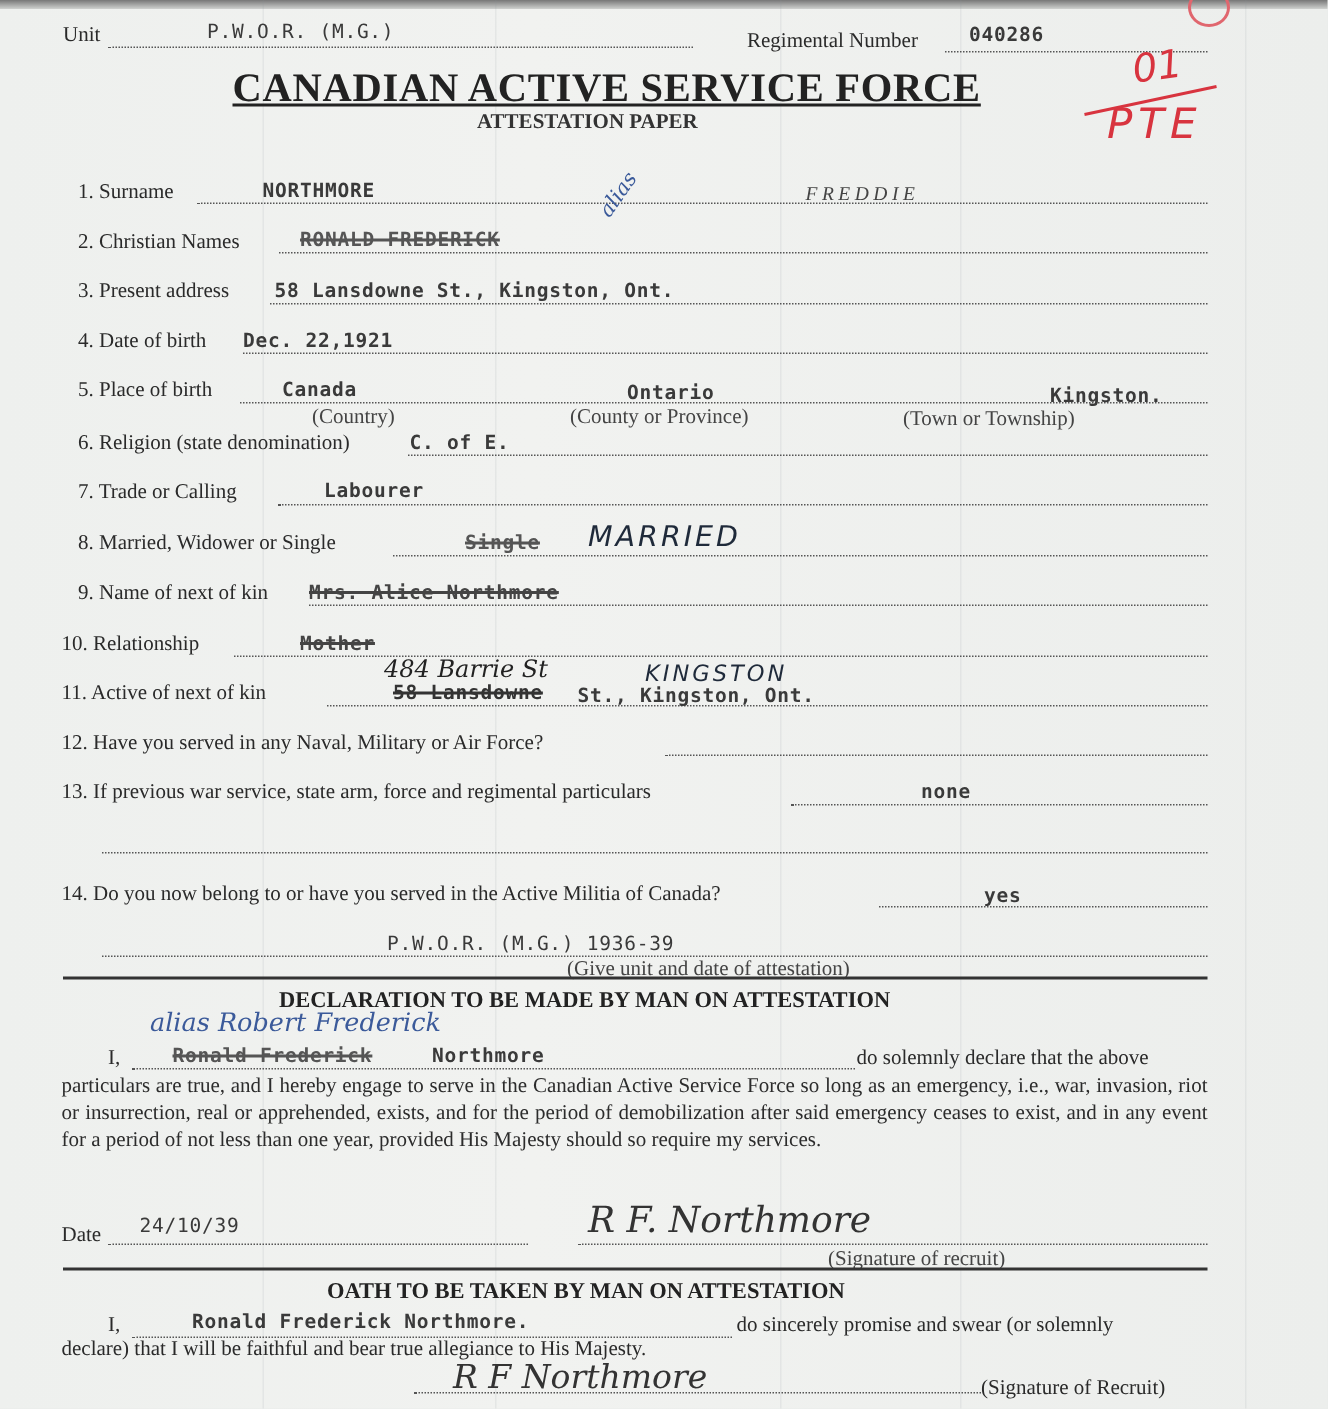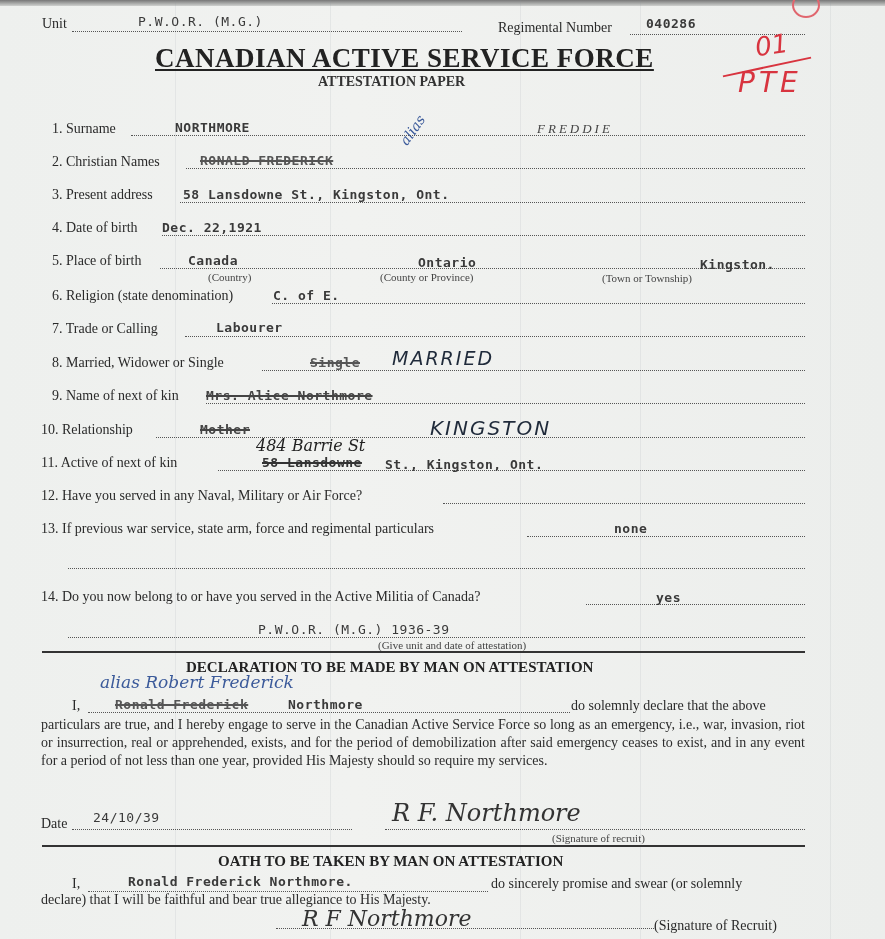--- a/index.html
+++ b/index.html
@@ -14,21 +14,21 @@
   }
   .topshadow { position:absolute; left:0; top:0; width:885px; height:6px; background:linear-gradient(#777,#cfd1cf); }
   .vline { position:absolute; top:0; bottom:0; width:1px; background:rgba(140,150,160,0.12); }
   .abs { position:absolute; white-space:nowrap; }
   .lbl { font-size:14px; color:#2a2a2a; }
   .typed { font-family:"DejaVu Sans Mono", monospace; font-weight:bold; font-size:13px; color:#3a3a3a; letter-spacing:0.5px; }
   .dots { position:absolute; height:0; border-bottom:1.5px dotted #555; }
   .strike { text-decoration:line-through; text-decoration-thickness:2px; }
   .hand { font-family:"DejaVu Serif", serif; font-style:italic; color:#3b5a9a; font-size:17px; }
   .handblk { font-family:"DejaVu Sans", sans-serif; color:#1f2a3a; font-size:17px; letter-spacing:2px; }
-  .sub { font-size:11px; color:#444; }
+  .sub { font-size:14px; color:#444; }
   .title { font-size:27px; font-weight:bold; letter-spacing:0.5px; color:#222;text-decoration:underline; }
   .subtitle { font-size:14px; font-weight:bold; color:#333; }
   .head { font-size:15px; font-weight:bold; color:#222; }
   .rule { position:absolute; height:2px; background:#333; }
   .para { font-size:14px; line-height:18px; color:#2c2c2c; text-align:justify; }
   .red { color:#d8343f; font-family:"DejaVu Sans", sans-serif; }
 </style>
 </head>
 <body>
 
@@ -97,21 +97,21 @@
 
   <span class="abs lbl" style="left:52px;top:388px"><span>9.</span> <span>Name of next of kin</span></span>
   <div class="dots" style="left:206px;top:403px;width:599px"></div>
   <span class="abs typed strike" style="left:206px;top:388px;color:#444">Mrs. Alice Northmore</span>
 
   <span class="abs lbl" style="left:41px;top:422px"><span>10.</span> <span>Relationship</span></span>
   <div class="dots" style="left:156px;top:437px;width:649px"></div>
   <span class="abs typed strike" style="left:200px;top:422px;color:#444">Mother</span>
 
   <span class="abs hand" style="left:256px;top:436px;color:#222;font-size:16px">484 Barrie St</span>
-  <span class="abs handblk" style="left:430px;top:416px;font-size:20px;font-style:italic">KINGSTON</span>
+  <span class="abs handblk" style="left:430px;top:440px;font-size:15px;font-style:italic">KINGSTON</span>
   <span class="abs lbl" style="left:41px;top:455px"><span>11.</span> <span>Active of next of kin</span></span>
   <div class="dots" style="left:218px;top:470px;width:587px"></div>
   <span class="abs typed strike" style="left:262px;top:455px;color:#333">58 Lansdowne</span>
   <span class="abs typed" style="left:385px;top:457px">St., Kingston, Ont.</span>
 
   <span class="abs lbl" style="left:41px;top:488px"><span>12.</span> <span>Have you served in any Naval, Military or Air Force?</span></span>
   <div class="dots" style="left:443px;top:503px;width:362px"></div>
 
   <span class="abs lbl" style="left:41px;top:521px"><span>13.</span> <span>If previous war service, state arm, force and regimental particulars</span></span>
   <div class="dots" style="left:527px;top:536px;width:278px"></div>

